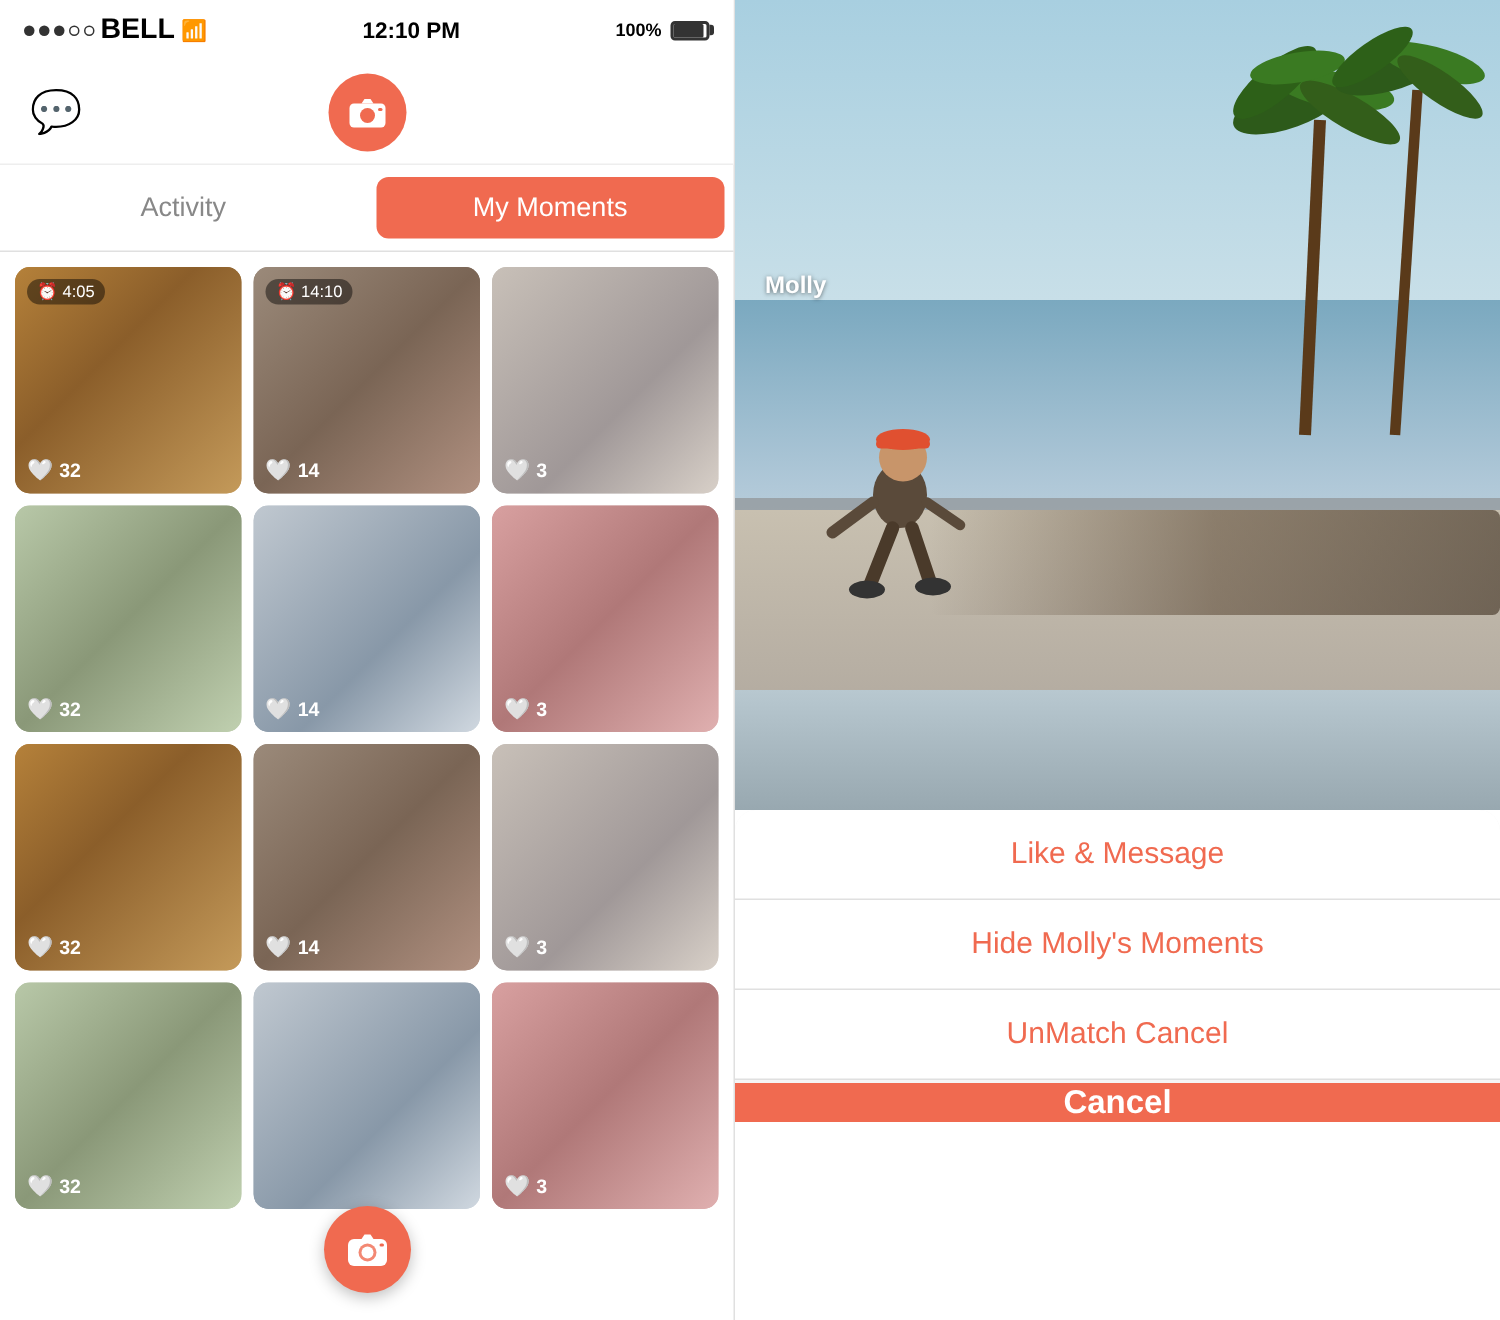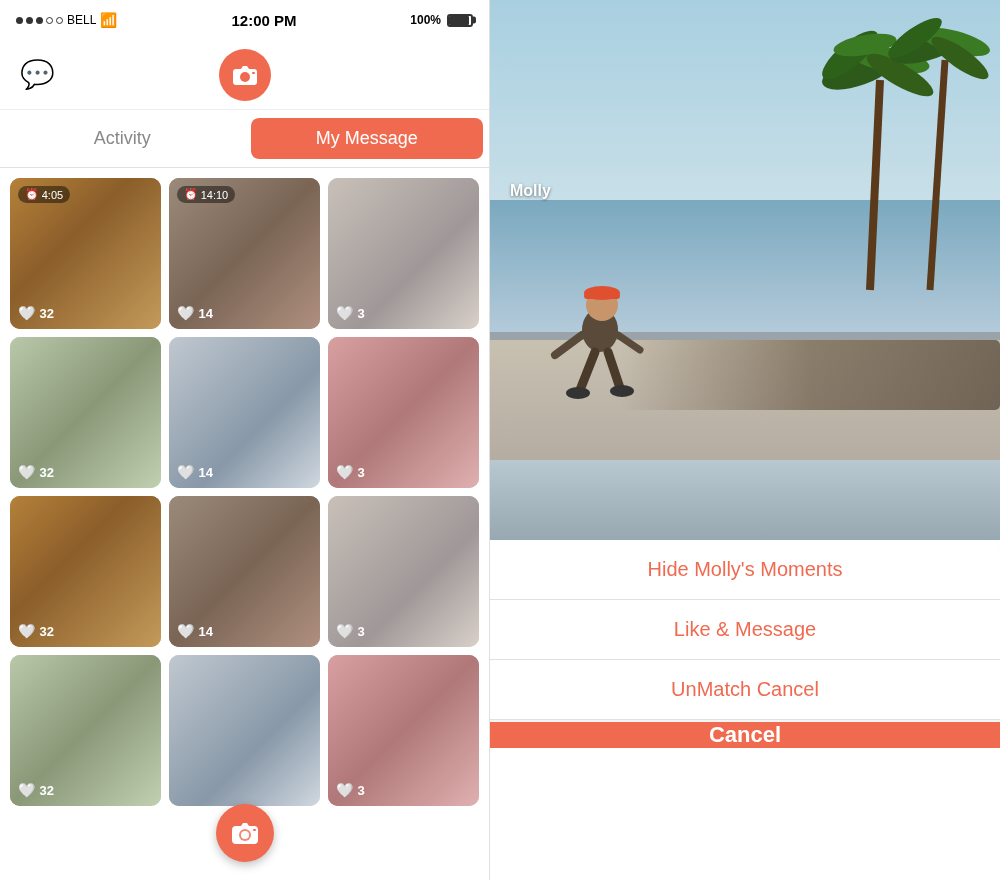--- a/index.html
+++ b/index.html
@@ -30,21 +30,21 @@
       justify-content: space-between;
       padding: 0 16px;
       font-size: 13px;
       font-weight: 600;
     }
     .status-left { display: flex; align-items: center; gap: 4px; }
     .status-dots { display: flex; gap: 3px; }
     .dot { width: 7px; height: 7px; border-radius: 50%; background: #333; }
     .dot.empty { background: transparent; border: 1.5px solid #333; }
     .wifi-icon { font-size: 14px; }
-    .carrier { font-size: 12px; font-weight: 400; }
+    .carrier { font-size: 19px; font-weight: 700; }
     .status-center { font-size: 15px; font-weight: 700; }
     .status-right { display: flex; align-items: center; gap: 6px; font-size: 12px; font-weight: 600; }
     .battery {
       width: 26px; height: 13px; border: 2px solid #333; border-radius: 3px; position: relative;
       display: flex; align-items: center;
     }
     .battery::after {
       content: ''; position: absolute; right: -5px; top: 50%; transform: translateY(-50%);
       width: 3px; height: 7px; background: #333; border-radius: 0 2px 2px 0;
     }
@@ -215,21 +215,21 @@
       <div class="status-dots">
         <div class="dot"></div>
         <div class="dot"></div>
         <div class="dot"></div>
         <div class="dot empty"></div>
         <div class="dot empty"></div>
       </div>
       <span class="carrier">BELL</span>
       <span class="wifi-icon">📶</span>
     </div>
-    <div class="status-center">12:00 PM</div>
+    <div class="status-center">12:10 PM</div>
     <div class="status-right">
       <span>100%</span>
       <div class="battery">
         <div class="battery-fill"></div>
       </div>
     </div>
   </div>
 
   <div class="app-header">
     <div class="chat-icon">💬</div>
@@ -241,21 +241,21 @@
         <rect x="20" y="8" width="3" height="2" rx="1" fill="#f06a50"></rect>
       </svg>
     </div>
   </div>
 
   <div class="tab-bar">
     <div class="tab inactive">
       <span>Activity</span>
     </div>
     <div class="tab active">
-      <span>My Message</span>
+      <span>My Moments</span>
     </div>
   </div>
 
   <div class="grid-relative">
     <div class="moments-grid">
 
       <div class="moment-card card-wood">
         <div class="card-bg card-wood"></div>
         <div class="timer-badge">
           <span>⏰</span>
@@ -407,24 +407,24 @@
       <ellipse cx="72" cy="111" rx="12" ry="6" fill="#333"></ellipse>
     </svg>
 
     <div class="water"></div>
 
     <div class="user-label">Molly</div>
   </div>
 
   <div class="action-sheet">
     <div class="action-item">
+      <span>Like &amp; Message</span>
+    </div>
+    <div class="action-item">
       <span>Hide Molly's Moments</span>
-    </div>
-    <div class="action-item">
-      <span>Like &amp; Message</span>
     </div>
     <div class="action-item">
       <span>UnMatch Cancel</span>
     </div>
     <div class="cancel-btn">
       <span>Cancel</span>
     </div>
   </div>
 </div>
 

